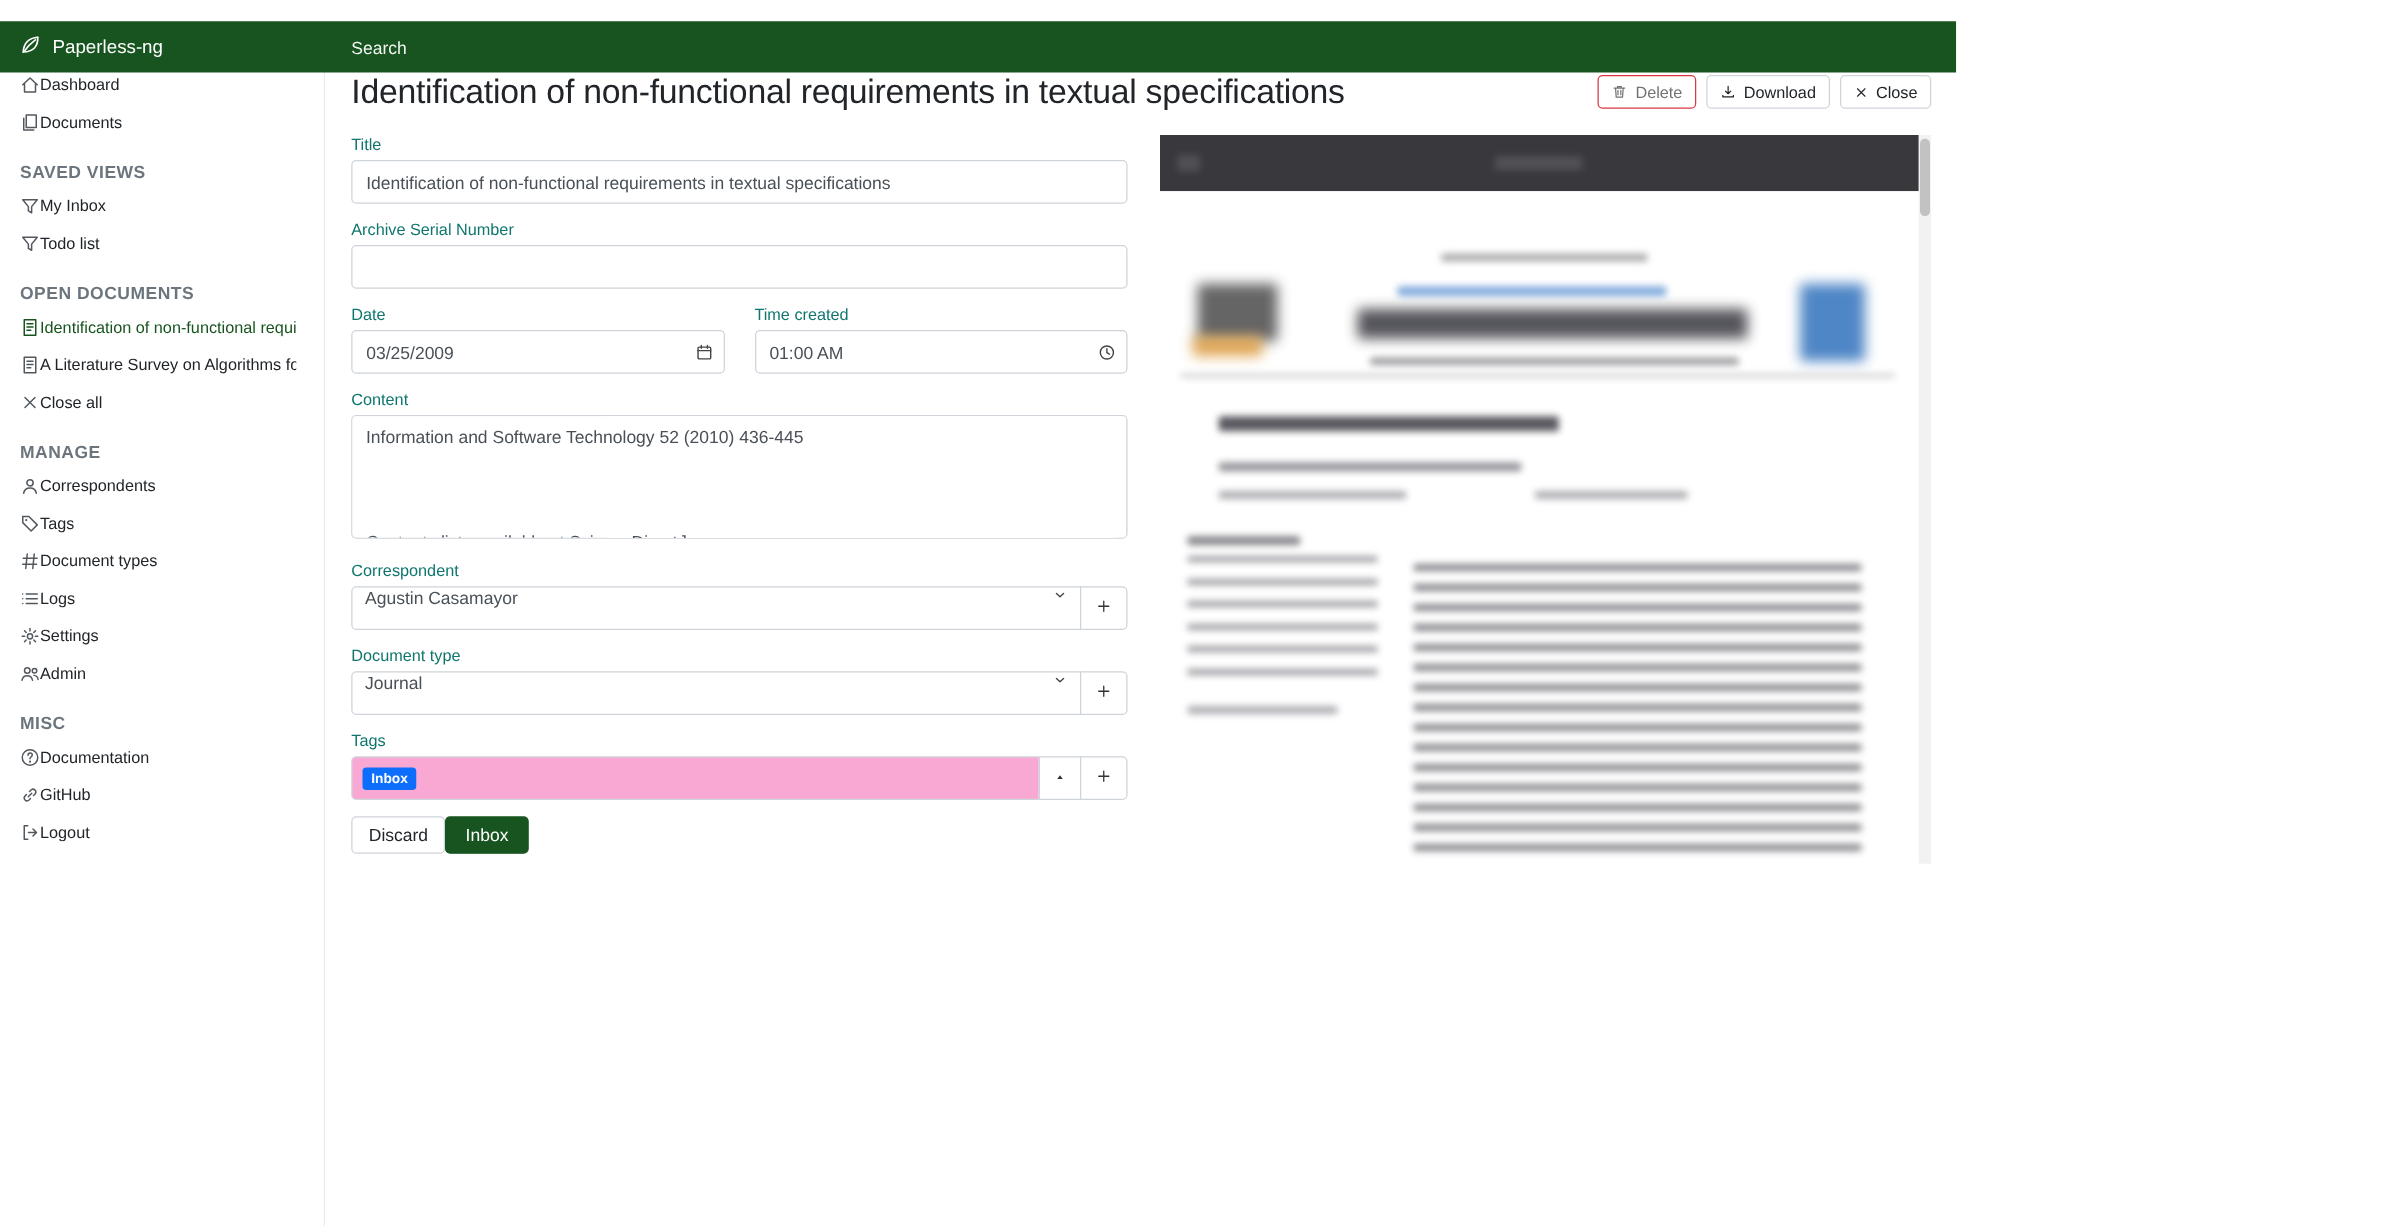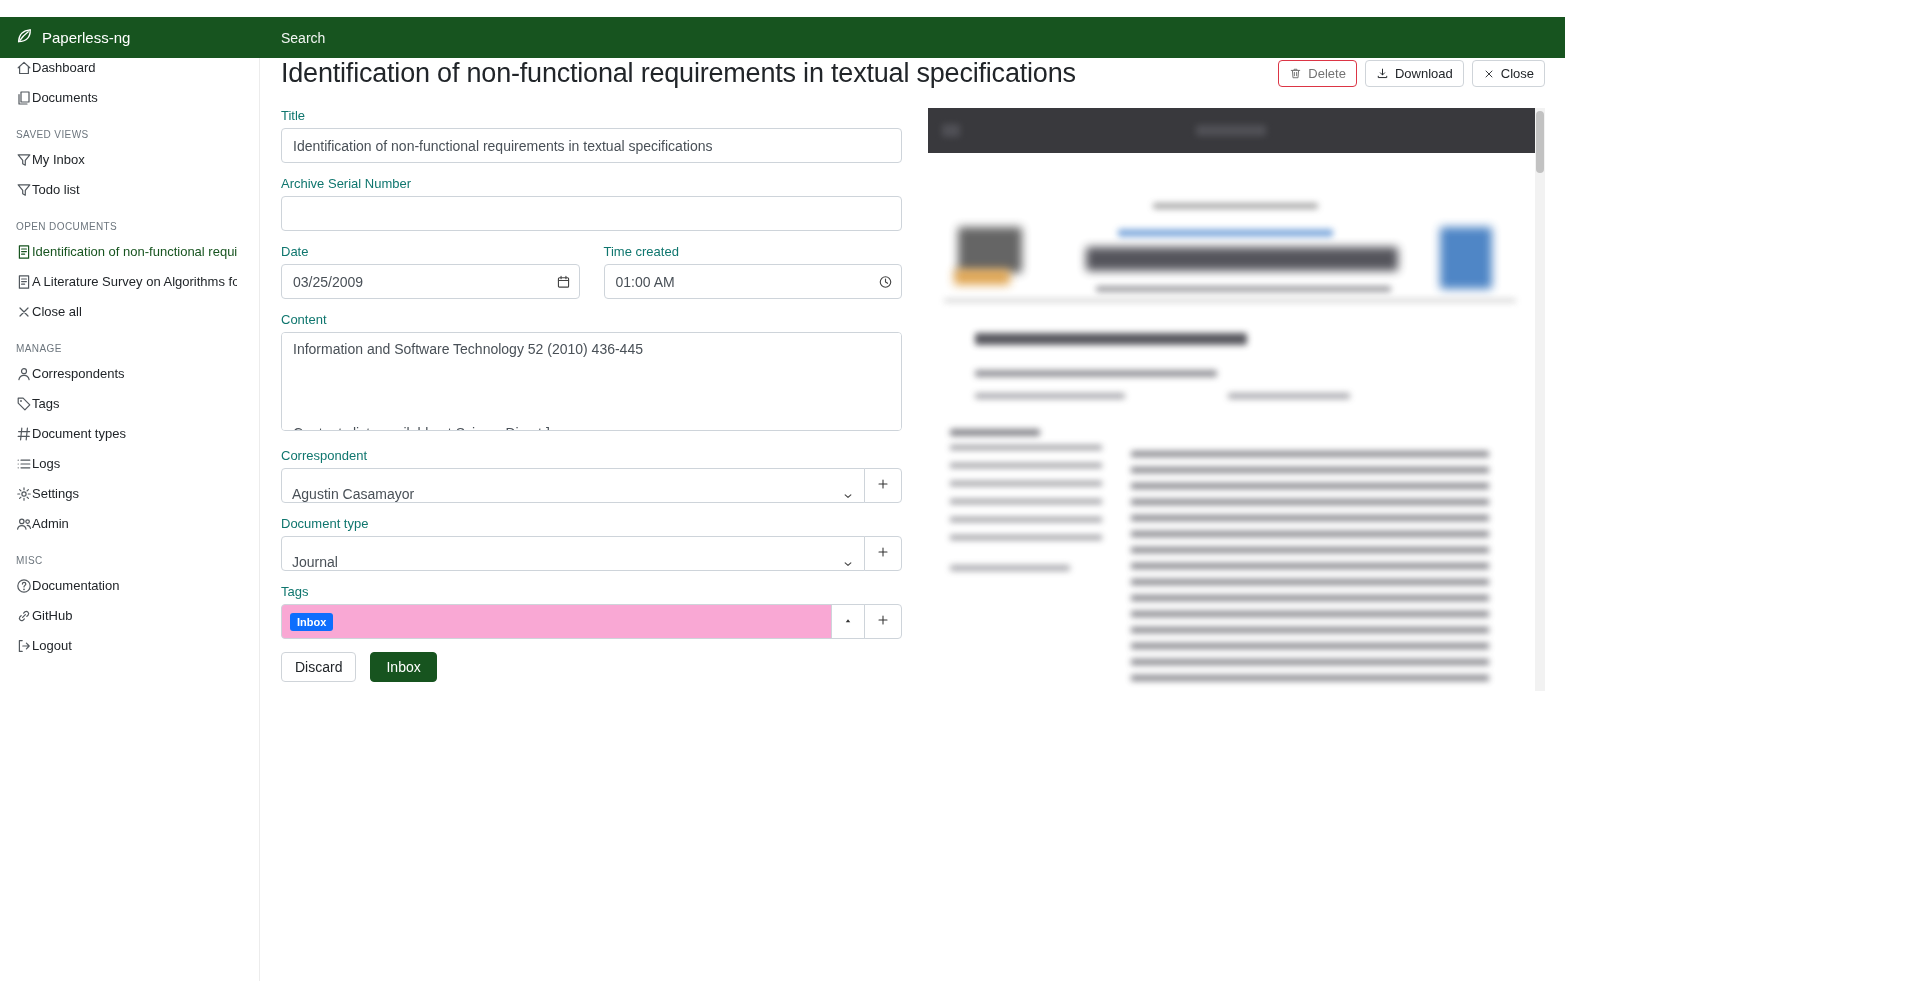--- a/index.html
+++ b/index.html
@@ -12,21 +12,21 @@
 .brand{width:260px;display:flex;align-items:center;gap:9px;padding-left:15px;font-size:15px;cursor:pointer;flex:0 0 auto}
 .search{flex:1;padding-left:21px;font-size:14px;color:rgba(255,255,255,.95);cursor:text}
 
 
 .sidebar{position:absolute;top:41px;left:0;width:260px;bottom:0;background:#fff;border-right:1px solid #ececec;padding-top:12px;font-size:13px}
 .side-item{display:flex;align-items:flex-start;padding:7px 16px;color:#212529;cursor:pointer;white-space:nowrap}
 .side-item .icn{color:#52585e;flex:0 0 auto;display:flex}
 .side-item .lbl{overflow:hidden;max-width:205px}
 .side-item.active{color:#17541f}
 .side-item.active .icn{color:#17541f}
-.side-heading{padding:16px 16px 5px;font-size:10px;font-weight:400;letter-spacing:.4px;color:#6c757d}
+.side-heading{padding:16px 16px 5px;font-size:14px;font-weight:700;letter-spacing:.4px;color:#6c757d}
 
 
 .main{position:absolute;top:41px;left:260px;right:0;bottom:0;padding:17px 20px 0 21px;overflow:hidden}
 .page-header{display:flex;align-items:center;justify-content:space-between}
 .page-header h1{font-size:27px;font-weight:500;color:#212529;letter-spacing:-.2px}
 .actions{display:flex;gap:8px}
 .btn{display:inline-flex;align-items:center;gap:6px;border-radius:4px;font-size:13px;padding:5px 10px;background:#fff;border:1px solid #ccc;cursor:pointer;font-family:inherit;color:#212529}
 .btn .icn{display:flex}
 .btn-danger-o{color:#737373;border-color:#dc3545}
 .btn-sec-o{color:#212529;border-color:#cfd4d9}
@@ -41,28 +41,28 @@
 .form-row{display:flex;gap:24px}
 .form-row .form-group{flex:1}
 .input-with-icon{position:relative}
 .input-with-icon .form-control{}
 .trailing-icon{position:absolute;right:9px;top:50%;transform:translateY(-50%);color:#444;display:flex;cursor:pointer}
 .content-area{height:99px;resize:none;line-height:21px;overflow-y:scroll;white-space:pre-wrap}
 .content-area::-webkit-scrollbar{width:13px}
 .content-area::-webkit-scrollbar-track{background:#f3f3f3}
 .content-area::-webkit-scrollbar-thumb{background:#c6c6c6;border:3px solid #f3f3f3;border-radius:6px}
 .input-group{display:flex;align-items:stretch}
-.select{flex:1;height:35px;border:1px solid #ced4da;border-radius:4px 0 0 4px;background:#fff;display:flex;align-items:flex-end;justify-content:space-between;padding:0 10px;font-size:14px;color:#495057;cursor:pointer}
+.select{flex:1;height:35px;border:1px solid #ced4da;border-radius:4px 0 0 4px;background:#fff;display:flex;align-items:flex-start;justify-content:space-between;padding:0 10px;font-size:14px;color:#495057;cursor:pointer}
 .select .chev{color:#444;display:flex}
 .btn-addon{width:38px;height:35px;margin-left:-1px;border:1px solid #ced4da;background:#fff;display:flex;align-items:center;justify-content:center;color:#333;cursor:pointer}
 .btn-addon.last{border-radius:0 4px 4px 0}
 .btn-addon.caret{width:34px}
 .tags-field{flex:1;height:35px;border:1px solid #ced4da;border-radius:4px 0 0 4px;background:#f9a8d4;display:flex;align-items:center;padding:0 8px;cursor:text}
 .tag-badge{background:#0d6efd;color:#fff;font-size:11px;font-weight:700;padding:3px 7px;border-radius:3px;cursor:pointer}
-.form-buttons{display:flex;gap:14px;}
+.form-buttons{display:flex;}
 .btn-discard{padding:6px 13px;font-size:14px}
 .btn-save{background:#17541f;border:1px solid #17541f;color:#fff;font-size:14px;padding:6px 15px;border-radius:4px;cursor:pointer;font-family:inherit}
 
 
 .preview{flex:1;height:583px;display:flex;background:#fff;min-width:0}
 .preview-main{flex:1;display:flex;flex-direction:column;min-width:0}
 .preview-toolbar{height:45px;background:#39393d;position:relative;flex:0 0 auto}
 .preview-page{flex:1;position:relative;background:#fff;overflow:hidden}
 .preview-scroll{width:10px;background:#f2f2f2;position:relative;flex:0 0 auto}
 .preview-scroll .thumb{position:absolute;top:3px;left:1px;width:8px;height:62px;background:#c2c2c2;border-radius:4px;cursor:pointer}

